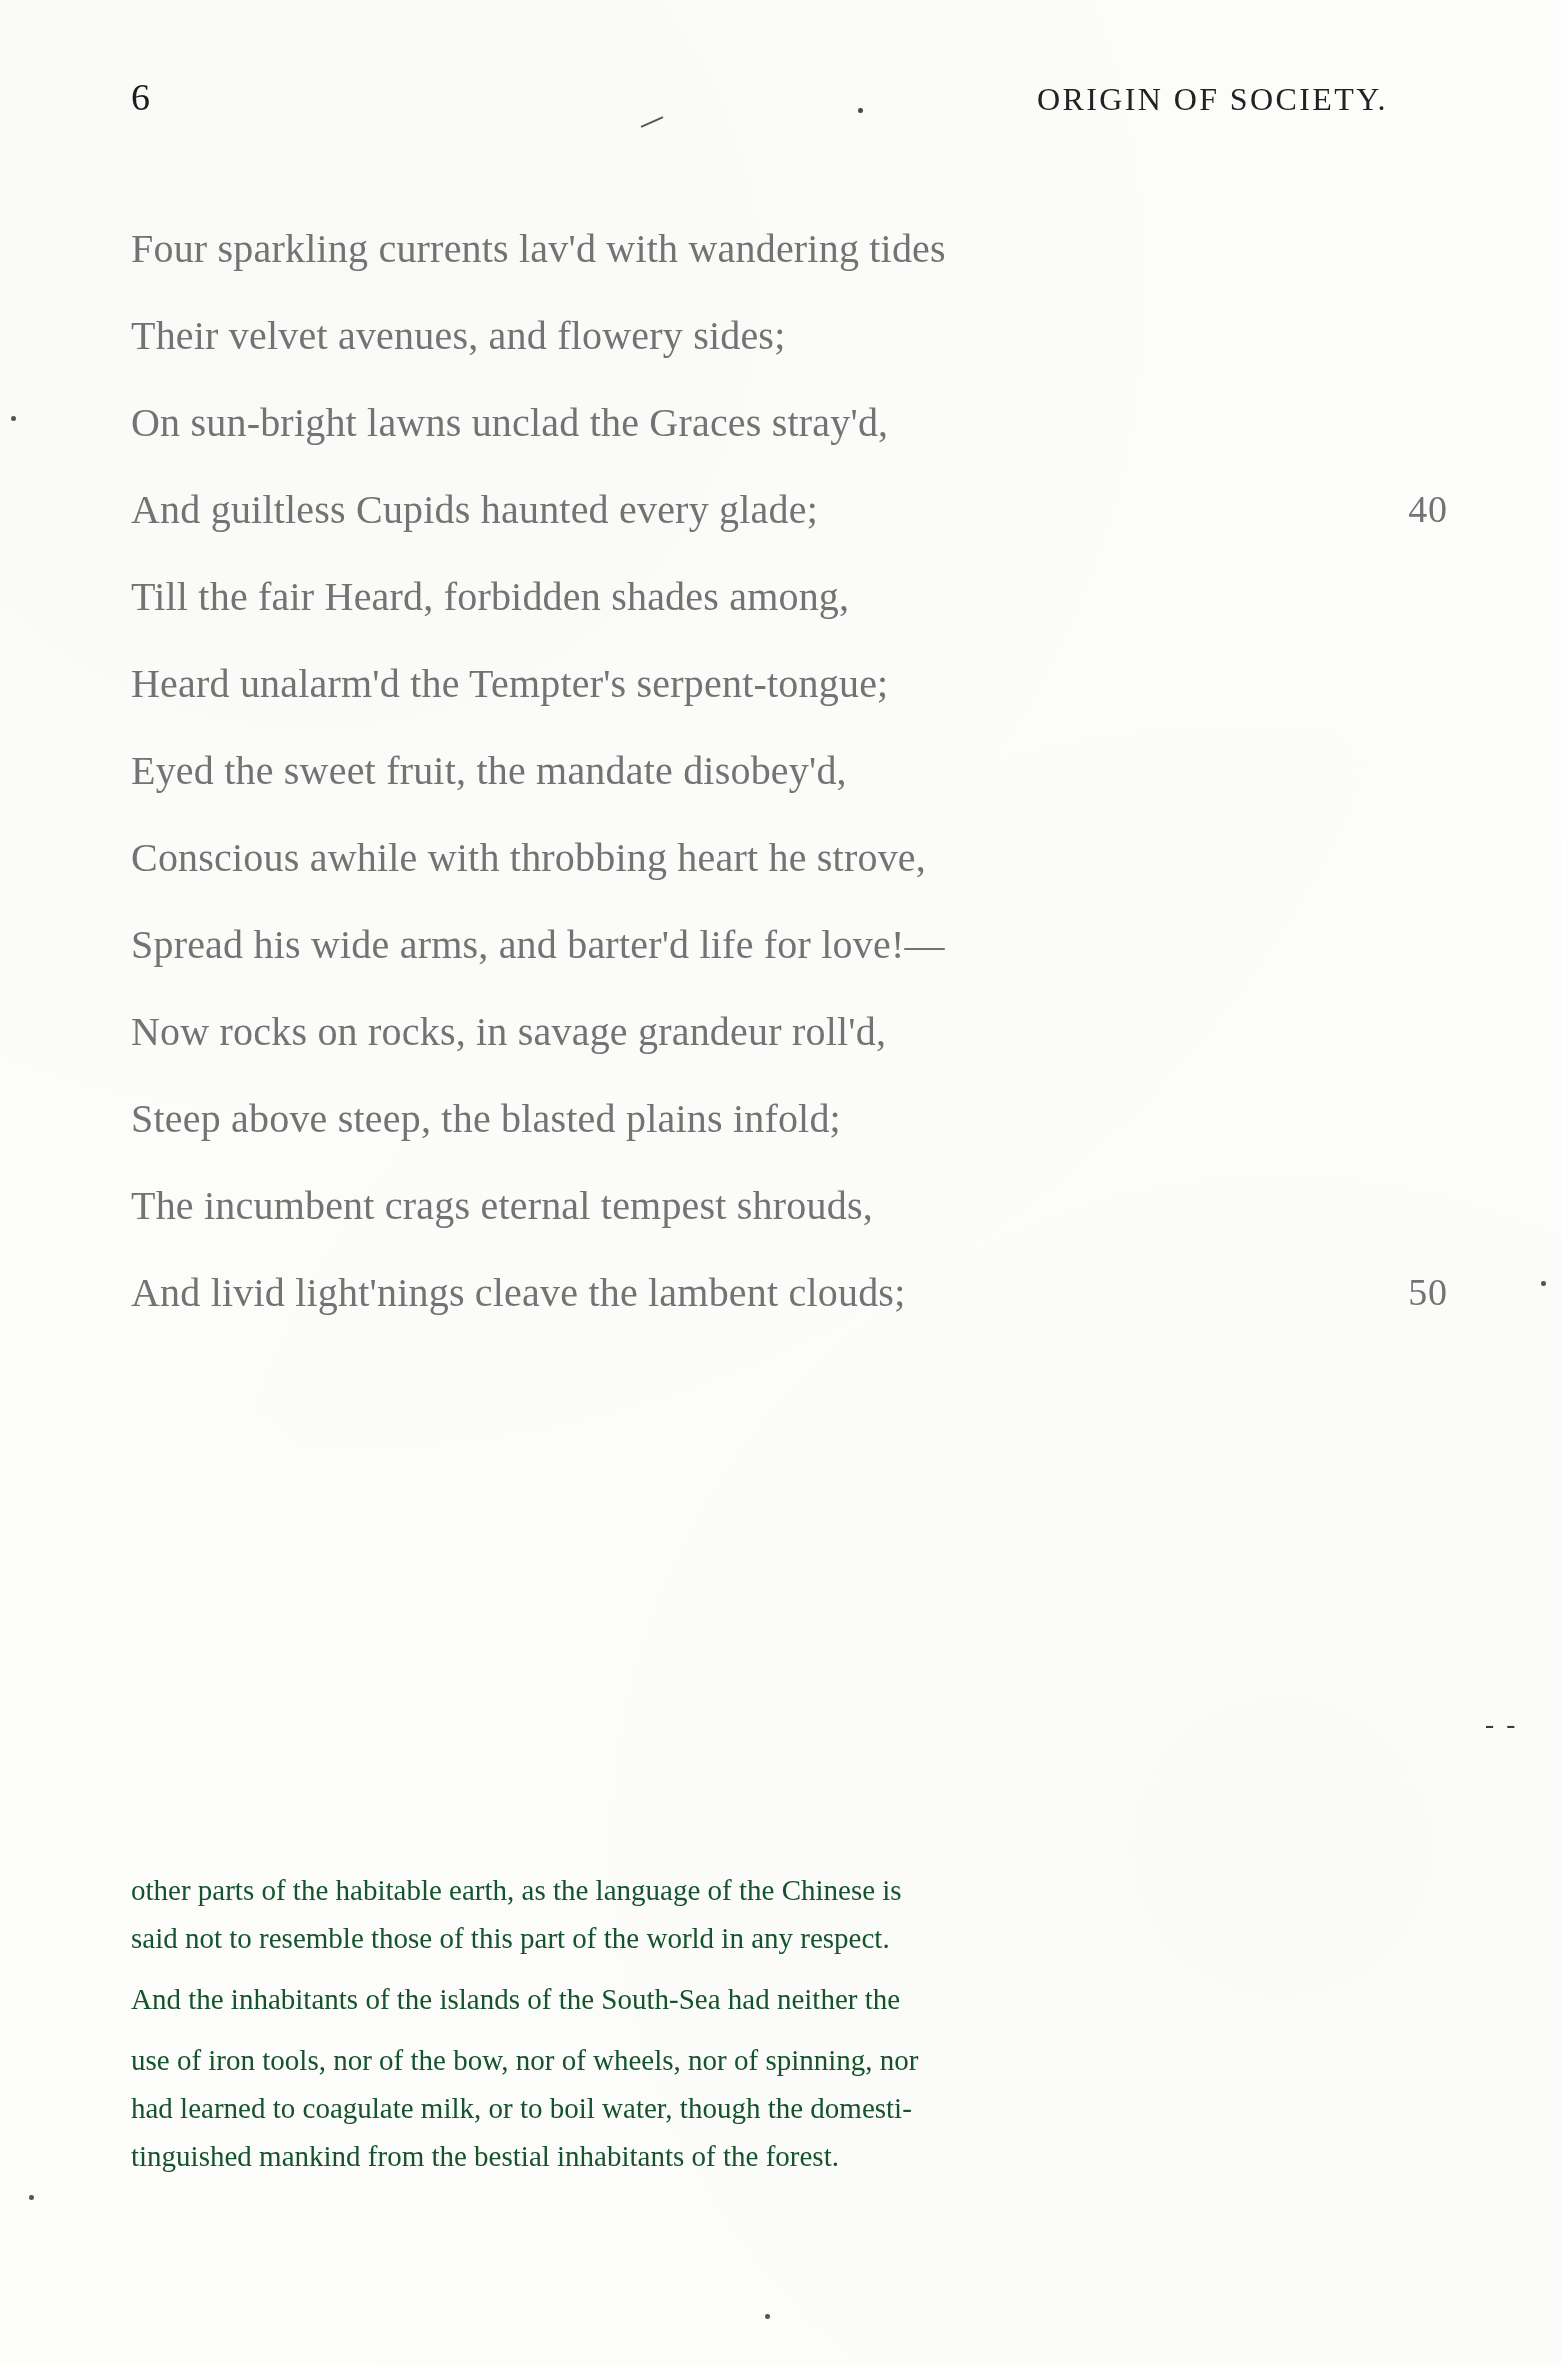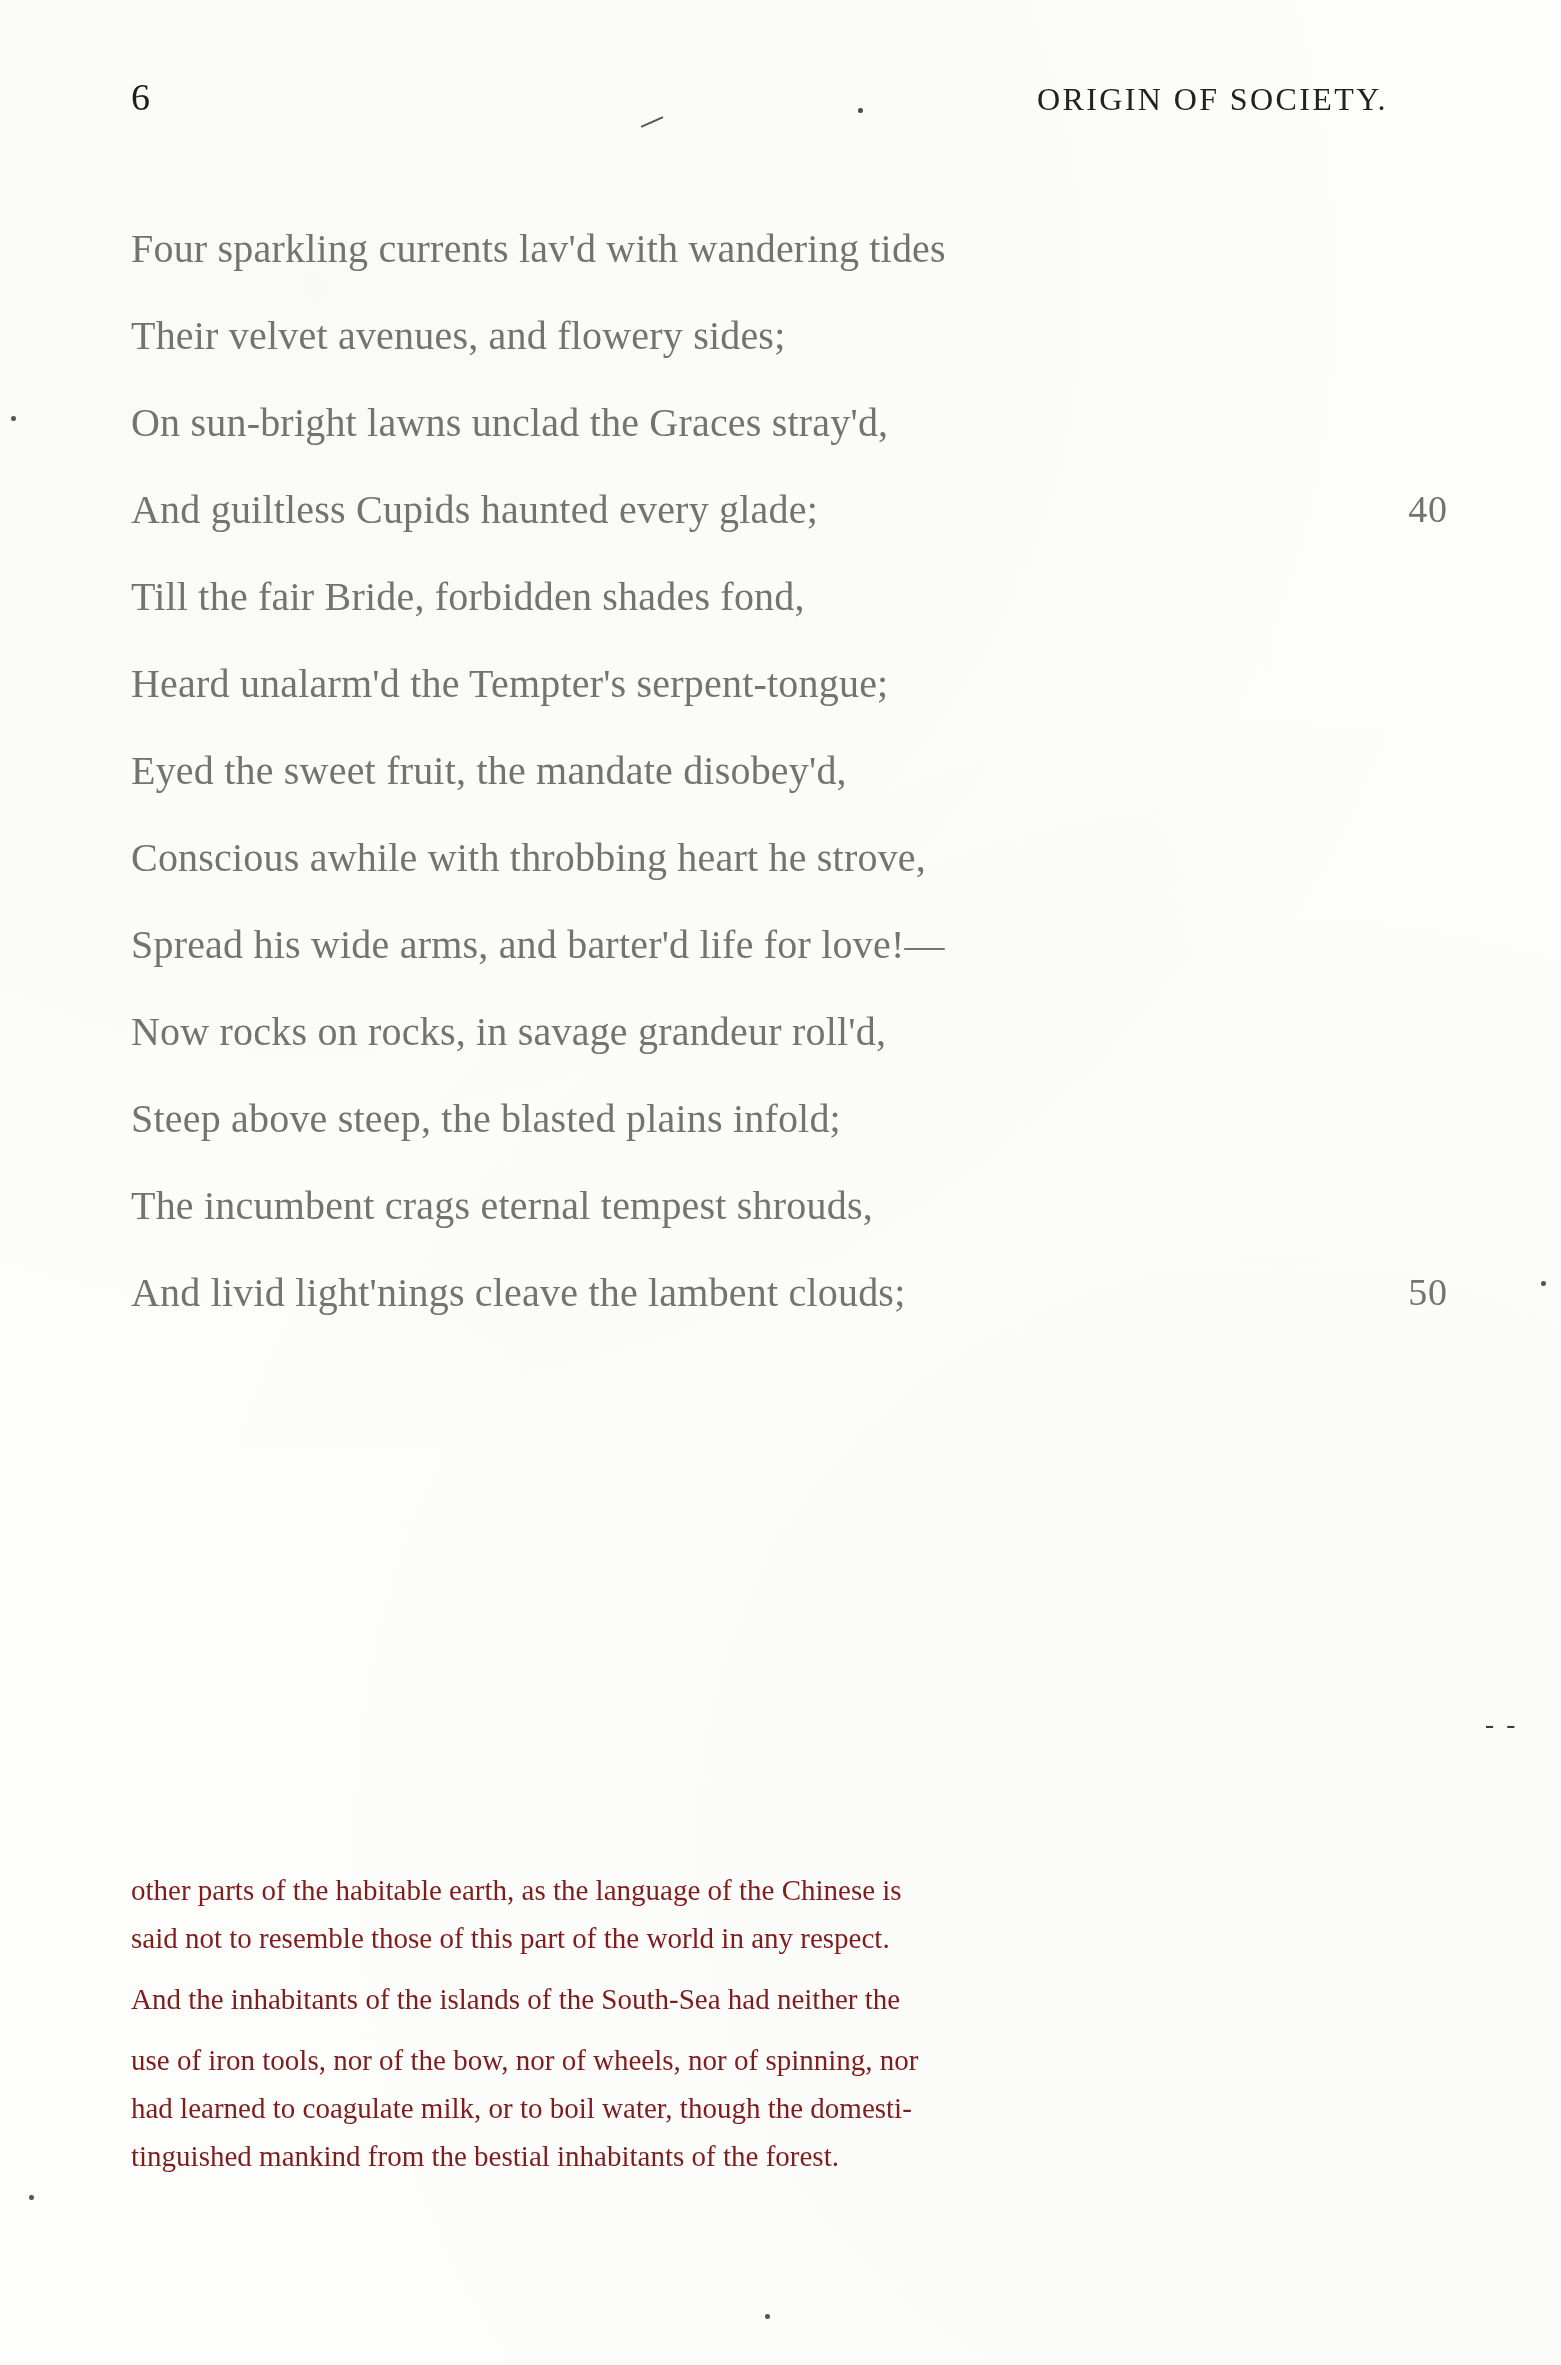--- a/index.html
+++ b/index.html
@@ -136,21 +136,21 @@
     width: 1381px;
     font-size: 29px;
     line-height: 48px;
     color: #2a2a2a;
     text-align: justify;
   }
   .footnote .fl {
     display: block;
     white-space: nowrap;
     
-    color: #7f1d1d;
+    color: #14532d;
   }
   .fade-1 { color: #3d3d3d; margin-top: 13px; }
   .fade-2 { color: #4a4a4a; }
 </style>
 </head>
 <body>
 
 <div class="page">
   <div class="paper-tone"></div>
 
@@ -179,21 +179,21 @@
     </div>
     <div class="verse-line">
       <span>On sun-bright lawns unclad the Graces stray'd,</span>
       <span class="num"></span>
     </div>
     <div class="verse-line">
       <span>And guiltless Cupids haunted every glade;</span>
       <span class="num">40</span>
     </div>
     <div class="verse-line">
-      <span>Till the fair Bride, forbidden shades fond,</span>
+      <span>Till the fair Heard, forbidden shades among,</span>
       <span class="num"></span>
     </div>
     <div class="verse-line">
       <span>Heard unalarm'd the Tempter's serpent-tongue;</span>
       <span class="num"></span>
     </div>
     <div class="verse-line">
       <span>Eyed the sweet fruit, the mandate disobey'd,</span>
       <span class="num"></span>
     </div>

